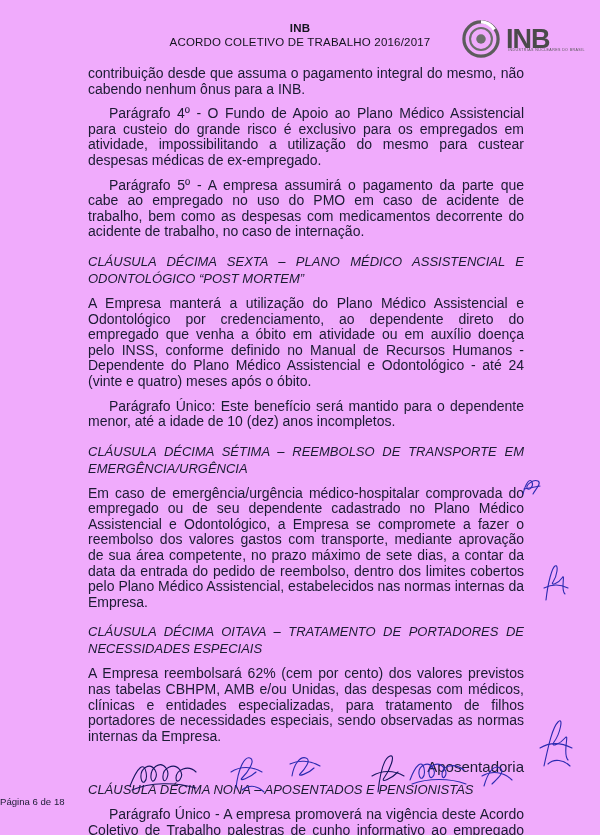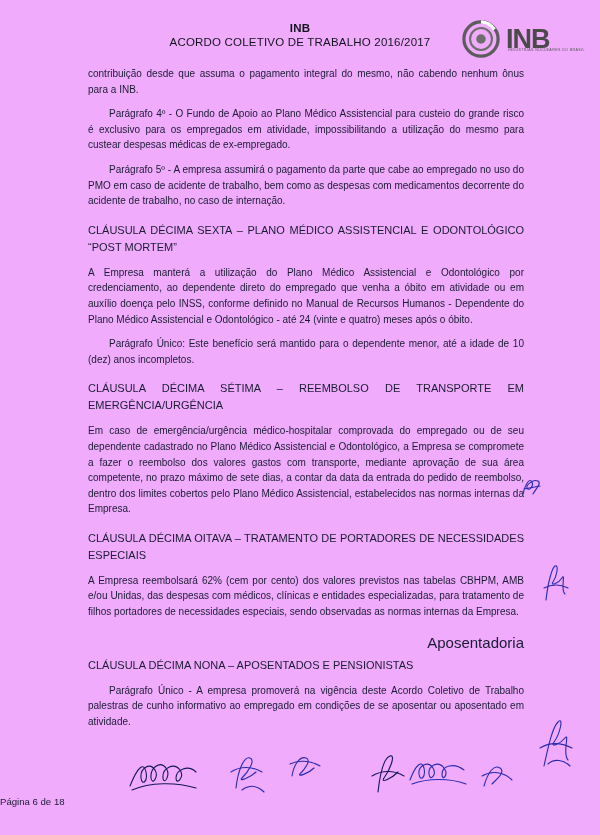--- a/index.html
+++ b/index.html
@@ -80,35 +80,36 @@
 
   
   .content {
     position: absolute;
     top: 66px;
     left: 88px;
     width: 436px;
   }
   p {
     margin: 0 0 9px 0;
-    font-size: 10px;
+    font-size: 14px;
     line-height: 15.6px;
     text-align: justify;
     color: #1b1b33;
   }
   .lead {
     font-weight: normal;
     margin-left: 21px;
   }
   .clause {
-    font-size: 11px;
+    font-size: 13px;
     line-height: 17px;
     margin: 13px 0 9px 0;
     text-align: justify;
     color: #1b1b33;
+    font-style: italic;
   }
   .center {
     text-align: right;
     font-size: 15px;
     margin: 14px 0 6px 0;
     color: #1b1b33;
   }
 
   
   .footer {

